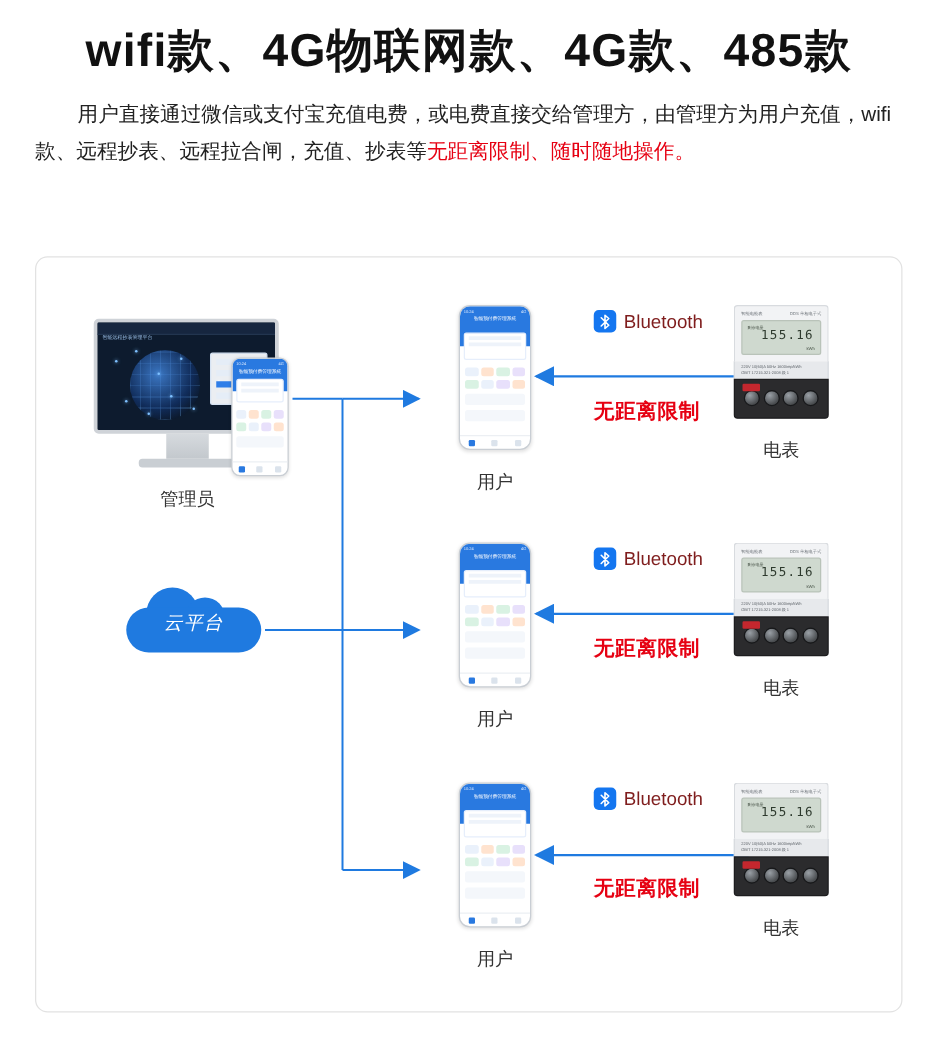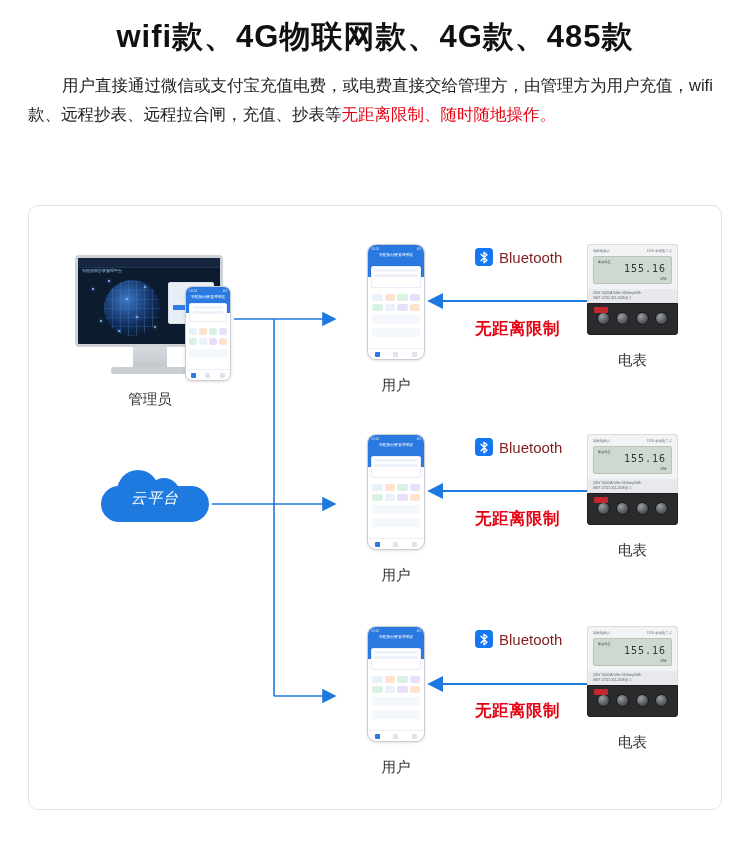--- a/index.html
+++ b/index.html
@@ -14,21 +14,21 @@
     color: #222;
     position: relative;
     overflow: hidden;
   }
 
   
   .header {
     padding: 18px 24px 0 24px;
   }
   .title {
-    font-size: 31px;
+    font-size: 37px;
     font-weight: bold;
     text-align: center;
     letter-spacing: 1px;
     color: #111;
     line-height: 1.25;
   }
   .desc {
     margin-top: 14px;
     font-size: 16.5px;
     line-height: 1.75;
@@ -196,21 +196,21 @@
   .cloud .c-b2 {
     position:absolute; left:47px; top:10px; width:32px; height:32px;
     background:#1f7ae0; border-radius:50%;
   }
   .cloud .c-text {
     position:absolute; left:0; right:0; top:21px; text-align:center;
     color:#fff; font-size:15px; letter-spacing:1px;
   }
 
   
-  .meter { width: 91px; }
+  .meter { width: 76px; }
   .meter-top {
     background: #f2f3f5;
     border: 1px solid #d8dbdf;
     border-bottom: none;
     border-radius: 3px 3px 0 0;
     padding: 4px 5px 5px 5px;
   }
   .meter-brand{
     display:flex; justify-content:space-between; font-size:3.4px; color:#6d7379;
   }

